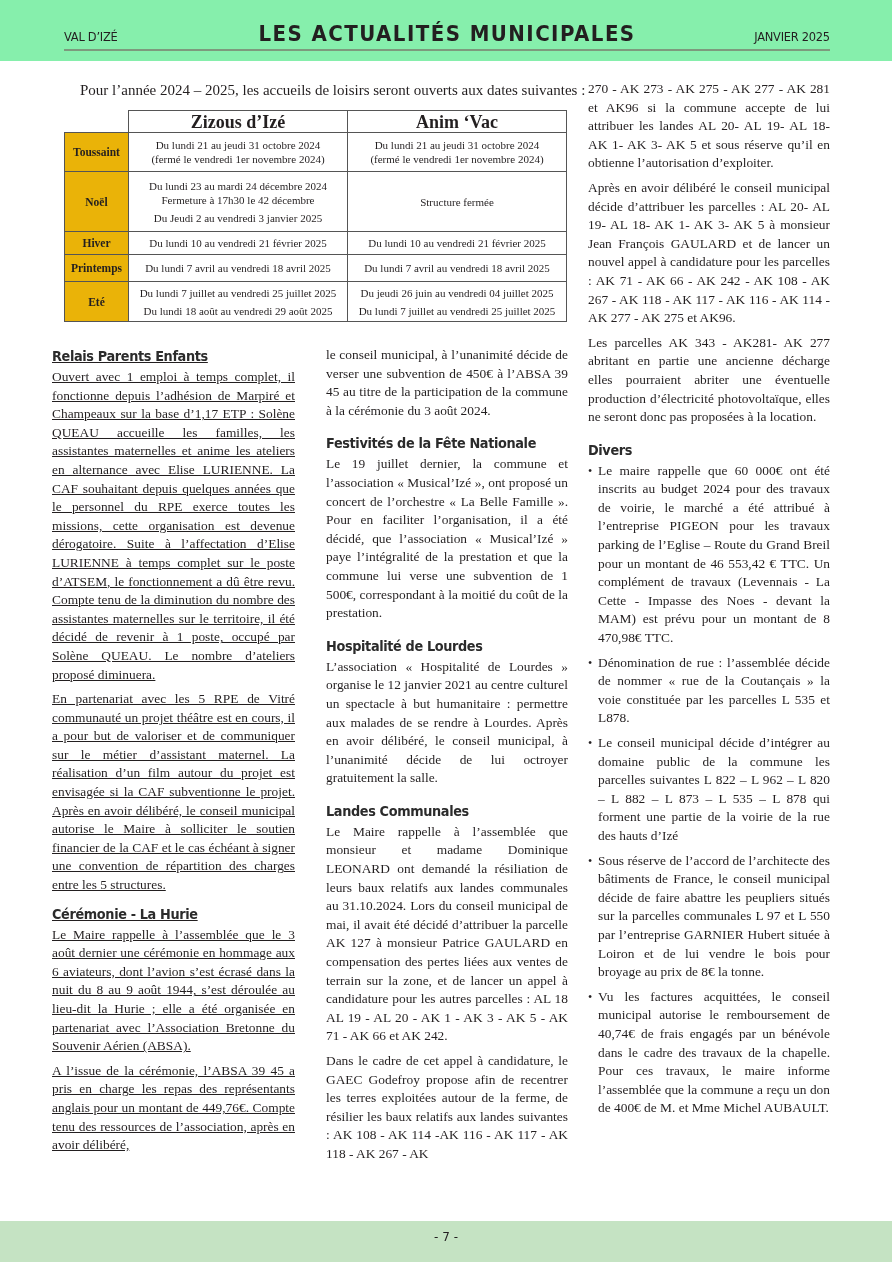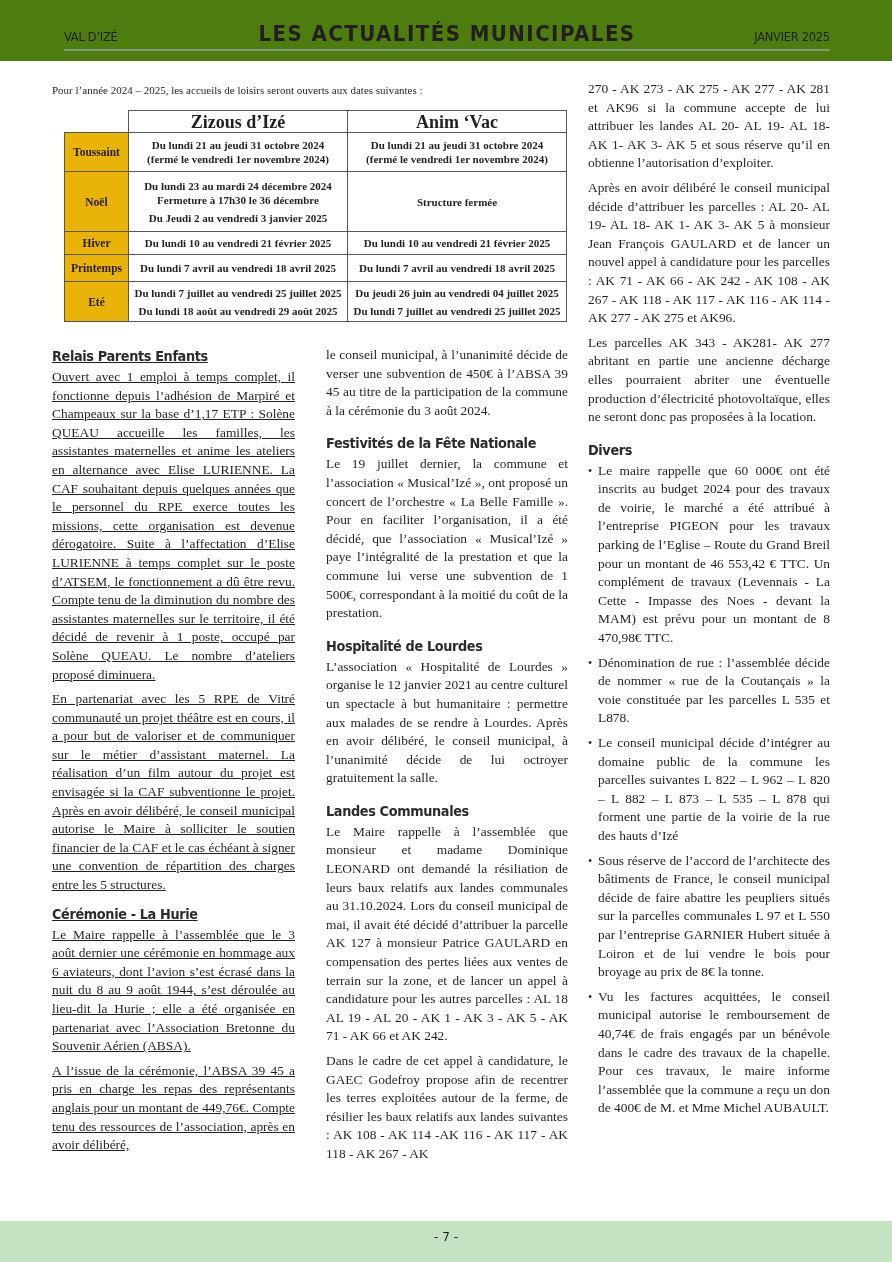--- a/index.html
+++ b/index.html
@@ -1,51 +1,51 @@
 <!DOCTYPE html>
 <html><head>
 <meta charset="utf-8">
 <style>
   * { margin: 0; padding: 0; box-sizing: border-box; }
   html, body { width: 892px; height: 1262px; background: #ffffff; overflow: hidden; }
   body { position: relative; font-family: "Liberation Serif", serif; color: #231f20; }
 
   .header-band {
     position: absolute; left: 0; top: 0; width: 892px; height: 61px;
-    background: #4d7c0f;
+    background: #86efac;
   }
   .header-inner {
     position: absolute; left: 64px; top: 20px; width: 766px; height: 31px;
     border-bottom: 2px solid #7d9a7d;
   }
   .hdr-left, .hdr-right {
     position: absolute; top: 9px;
     font-family: "DejaVu Sans", sans-serif; font-size: 13px; letter-spacing: -0.3px;
     color: #231f20; transform: scaleX(0.88);
   }
   .hdr-left { left: 0; transform-origin: left center; }
   .hdr-right { right: 0; transform-origin: right center; }
   .hdr-title {
     position: absolute; left: 0; right: 0; top: 1px; text-align: center;
     font-family: "DejaVu Sans", sans-serif; font-weight: bold; font-size: 22px;
     letter-spacing: 1.6px; color: #231f20; transform: scaleX(0.9);
   }
 
   .intro {
-    position: absolute; left: 52px; top: 82px; width: 505px;
-    font-size: 11px; line-height: 16px; white-space: nowrap;
+    position: absolute; left: 80px; top: 82px; width: 505px;
+    font-size: 15px; line-height: 16px; white-space: nowrap;
   }
 
   table.sched {
     position: absolute; left: 64px; top: 110px; width: 503px;
     border-collapse: collapse; font-size: 11px; line-height: 14px;
   }
   table.sched td, table.sched th {
     border: 1px solid #555; text-align: center; vertical-align: middle;
-    font-weight: bold; padding: 0 2px;
+    font-weight: normal; padding: 0 2px;
   }
   table.sched th.colhead { font-weight: bold; font-size: 18px; height: 22px; }
   table.sched th.blank { border-top: none; border-left: none; background: #fff; }
   table.sched td.rowhead {
     background: #eab308; font-weight: bold; font-size: 11.5px; width: 64px;
   }
   table.sched tr.r-tous td { height: 39px; }
   table.sched tr.r-noel td { height: 60px; }
   table.sched tr.r-hiver td { height: 23px; }
   table.sched tr.r-print td { height: 27px; }
@@ -115,21 +115,21 @@
       </td>
       <td>
         <span class="cell-line">Du lundi 21 au jeudi 31 octobre 2024</span>
         <span class="cell-line">(fermé le vendredi 1er novembre 2024)</span>
       </td>
     </tr>
     <tr class="r-noel">
       <td class="rowhead">Noël</td>
       <td>
         <span class="cell-line">Du lundi 23 au mardi 24 décembre 2024</span>
-        <span class="cell-line">Fermeture à 17h30 le 36 décembre</span>
+        <span class="cell-line">Fermeture à 17h30 le 42 décembre</span>
         <span class="cell-line gap-sm">Du Jeudi 2 au vendredi 3 janvier 2025</span>
       </td>
       <td>
         <span class="cell-line">Structure fermée</span>
       </td>
     </tr>
     <tr class="r-hiver">
       <td class="rowhead">Hiver</td>
       <td>
         <span class="cell-line">Du lundi 10 au vendredi 21 février 2025</span>

